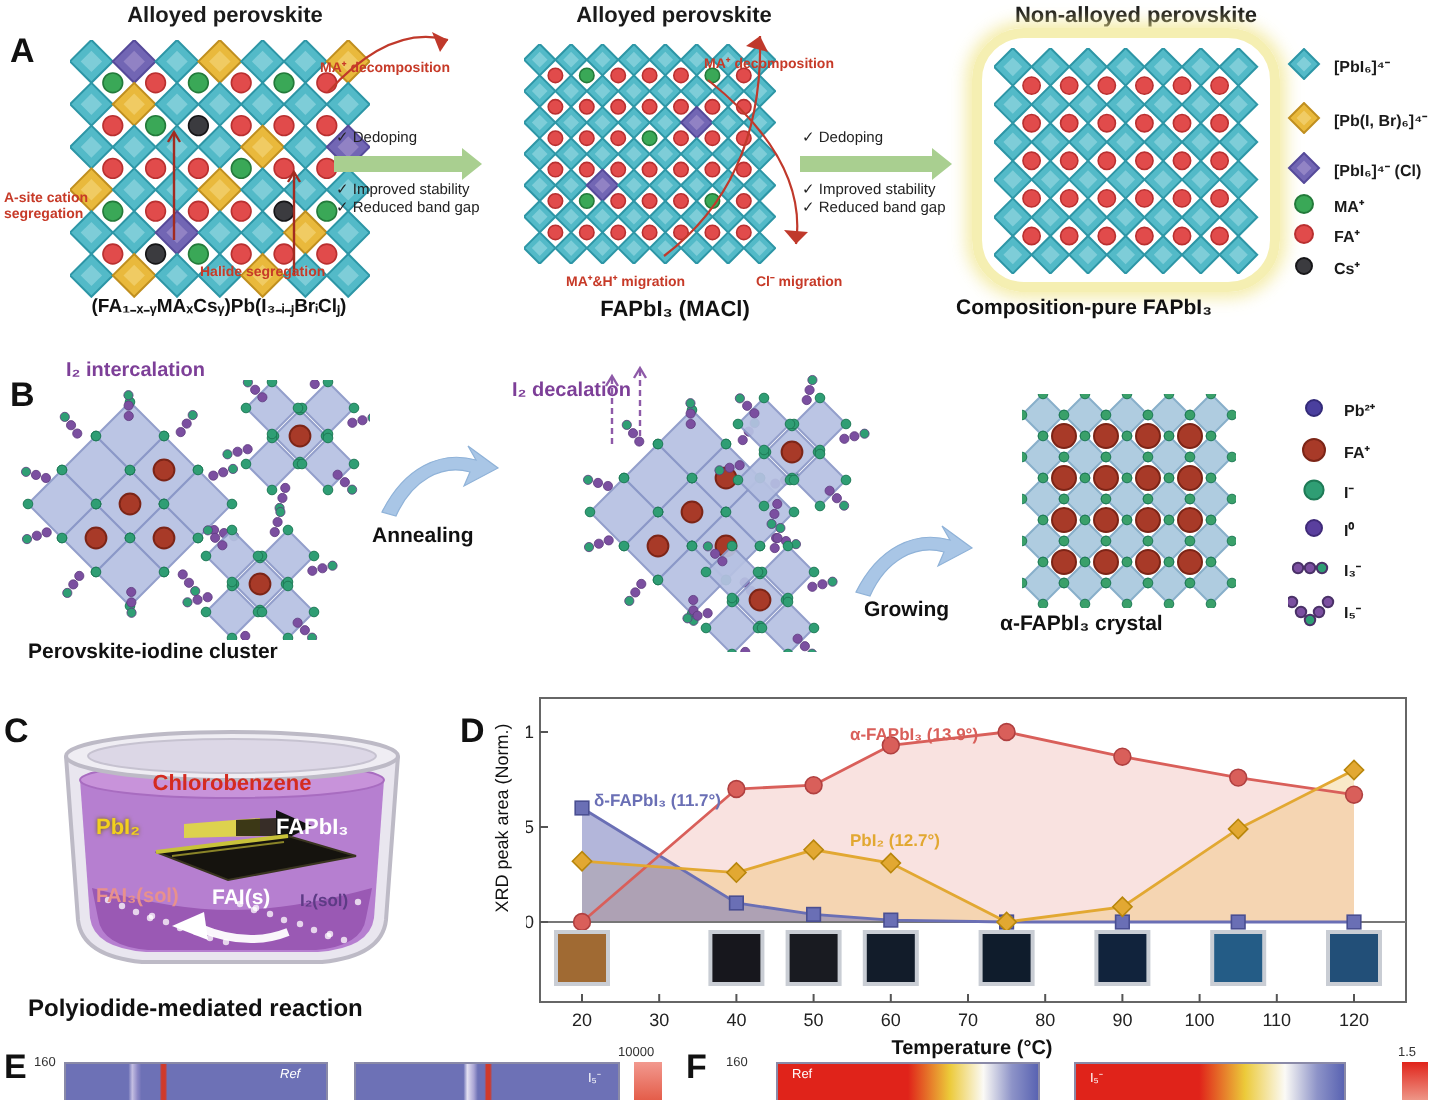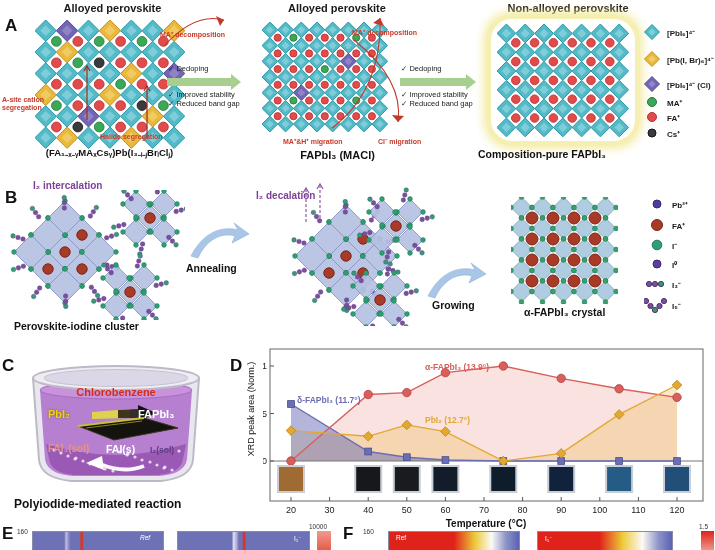--- a/index.html
+++ b/index.html
@@ -994,21 +994,21 @@
     <circle cx="84" cy="42" r="6" fill="#a83a28" stroke="#7c2517" stroke-width="1"></circle>
     <circle cx="21" cy="63" r="6" fill="#a83a28" stroke="#7c2517" stroke-width="1"></circle>
     <circle cx="42" cy="63" r="6" fill="#a83a28" stroke="#7c2517" stroke-width="1"></circle>
     <circle cx="63" cy="63" r="6" fill="#a83a28" stroke="#7c2517" stroke-width="1"></circle>
     <circle cx="84" cy="63" r="6" fill="#a83a28" stroke="#7c2517" stroke-width="1"></circle>
     <circle cx="21" cy="84" r="6" fill="#a83a28" stroke="#7c2517" stroke-width="1"></circle>
     <circle cx="42" cy="84" r="6" fill="#a83a28" stroke="#7c2517" stroke-width="1"></circle>
     <circle cx="63" cy="84" r="6" fill="#a83a28" stroke="#7c2517" stroke-width="1"></circle>
     <circle cx="84" cy="84" r="6" fill="#a83a28" stroke="#7c2517" stroke-width="1"></circle>
   </svg>
-<div class="cap" style="left:524px;top:306px;width:130px">α-FAPbI₃ crystal</div>
+<div class="cap" style="left:500px;top:306px;width:130px">α-FAPbI₃ crystal</div>
 
 <div class="lrow" style="left:648px;top:196px">
     <svg width="20" height="16">
       <circle cx="9" cy="8" r="4" fill="#4a3f9e" stroke="#332a78" stroke-width="1"></circle>
     </svg>
     <span>Pb²⁺</span>
   </div>
 <div class="lrow" style="left:648px;top:217px">
     <svg width="20" height="16">
       <circle cx="9" cy="8" r="5.5" fill="#a83a28" stroke="#7c2517" stroke-width="1"></circle>

